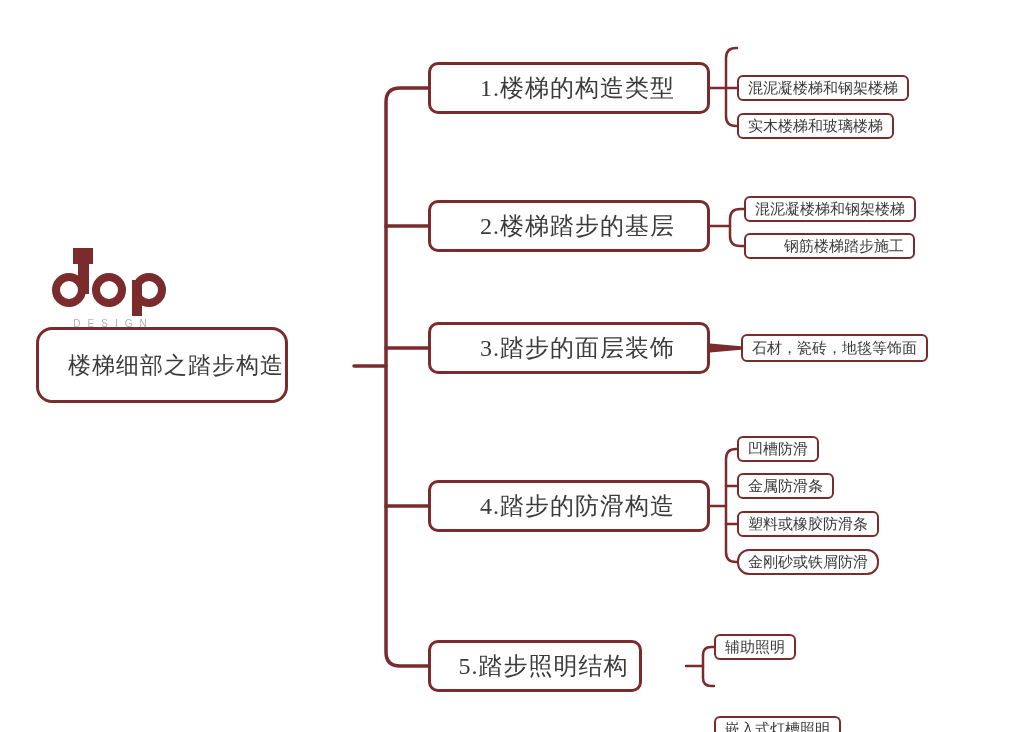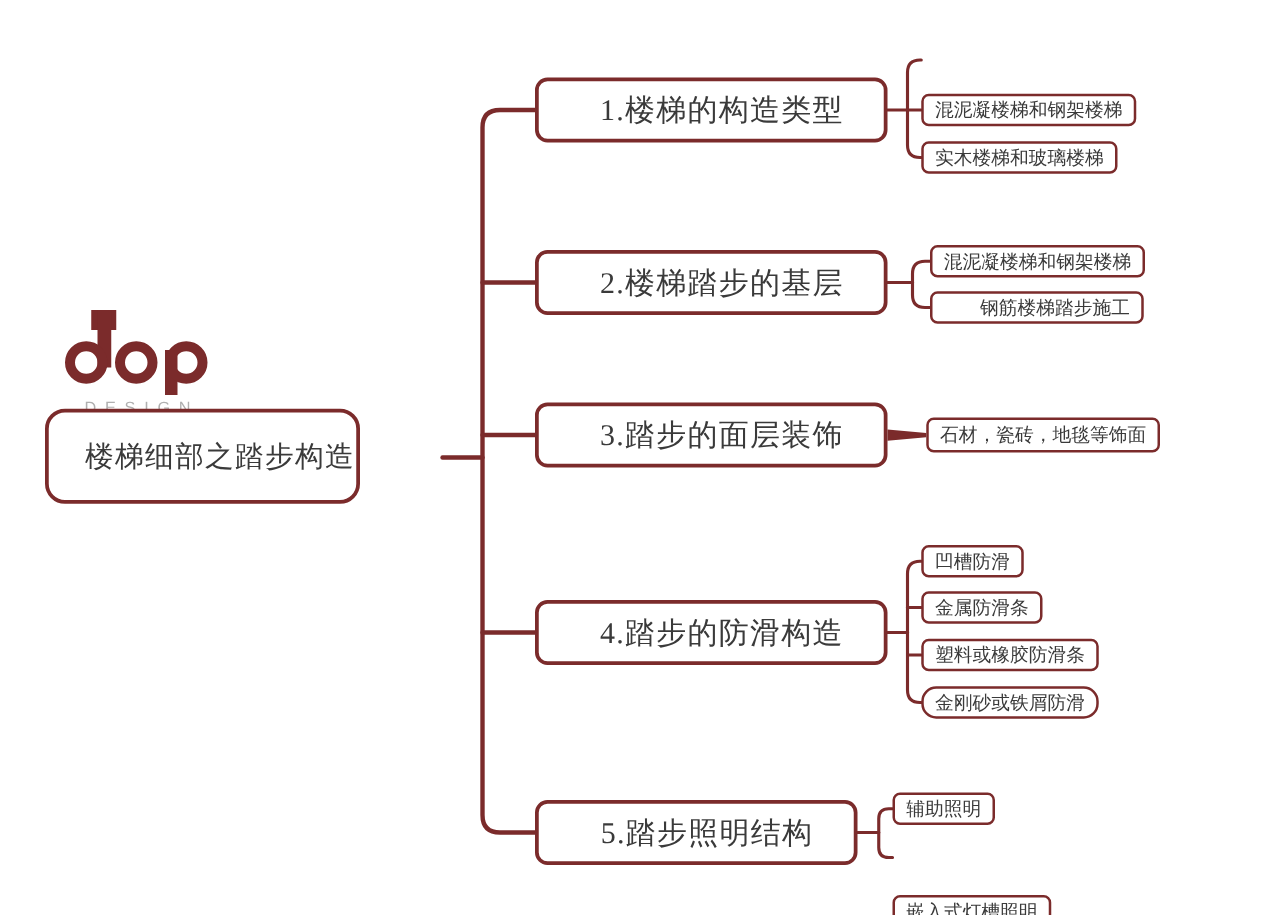--- a/index.html
+++ b/index.html
@@ -40,21 +40,21 @@
   .leaf{
     border-width:2px;border-radius:6px;
     font-size:15px;padding:0 9px;height:26px;
   }
   .logo{position:absolute;left:46px;top:248px;width:128px;text-align:center;}
   .logo-mark{display:block;margin:0 auto;}
   .logo-mark circle{stroke:var(--accent);fill:none;stroke-width:8;}
   .logo-mark rect{fill:var(--accent);}
   .logo-sub{
     font-family:"Liberation Sans","DejaVu Sans",sans-serif;
-    font-size:13px;color:#b0b0b0;letter-spacing:7px;
+    font-size:10px;color:#b0b0b0;letter-spacing:7px;
     margin-top:2px;text-indent:7px;
   }
 </style>
 </head>
 <body>
 
 <div class="canvas">
 
   <svg class="connectors" width="1024" height="732" viewBox="0 0 1024 732" aria-hidden="true">
 
@@ -92,21 +92,21 @@
     </svg>
     <div class="logo-sub">DESIGN</div>
   </div>
 
   <div class="node root" style="left:36px;top:327px;width:252px;height:76px;padding-left:28px;">楼梯细部之踏步构造</div>
 
   <div class="node branch" style="left:428px;top:62px;width:282px;height:52px;">1.楼梯的构造类型</div>
   <div class="node branch" style="left:428px;top:200px;width:282px;height:52px;">2.楼梯踏步的基层</div>
   <div class="node branch" style="left:428px;top:322px;width:282px;height:52px;">3.踏步的面层装饰</div>
   <div class="node branch" style="left:428px;top:480px;width:282px;height:52px;">4.踏步的防滑构造</div>
-  <div class="node branch" style="left:428px;top:640px;width:258px;height:52px;">5.踏步照明结构</div>
+  <div class="node branch" style="left:428px;top:640px;width:214px;height:52px;">5.踏步照明结构</div>
 
   <div class="node leaf" style="left:737px;top:75px;">混泥凝楼梯和钢架楼梯</div>
   <div class="node leaf" style="left:737px;top:113px;">实木楼梯和玻璃楼梯</div>
 
   <div class="node leaf" style="left:744px;top:196px;">混泥凝楼梯和钢架楼梯</div>
   <div class="node leaf" style="left:744px;top:233px;padding-left:38px;">钢筋楼梯踏步施工</div>
 
   <div class="node leaf" style="left:741px;top:334px;height:28px;text-align:center;">石材，瓷砖，地毯等饰面</div>
 
   <div class="node leaf" style="left:737px;top:436px;">凹槽防滑</div>

